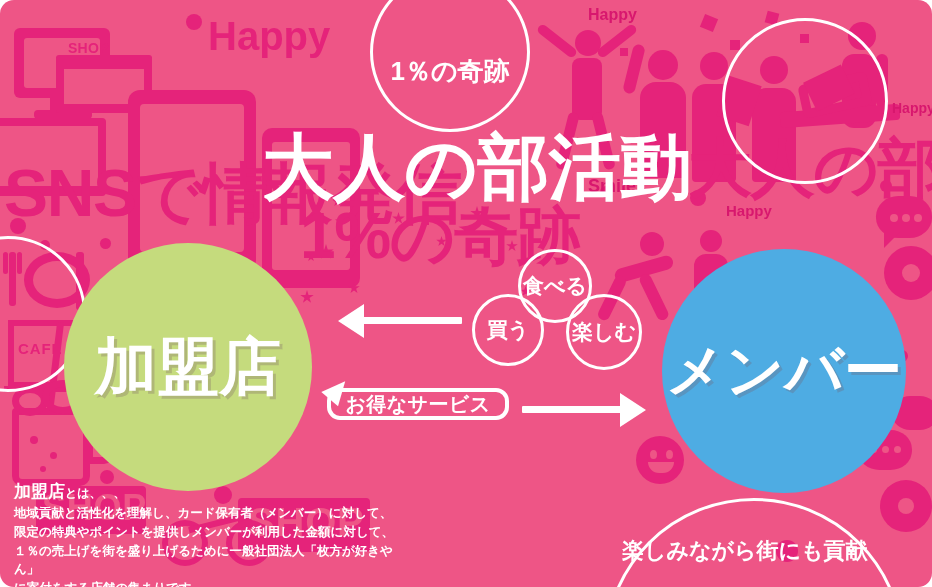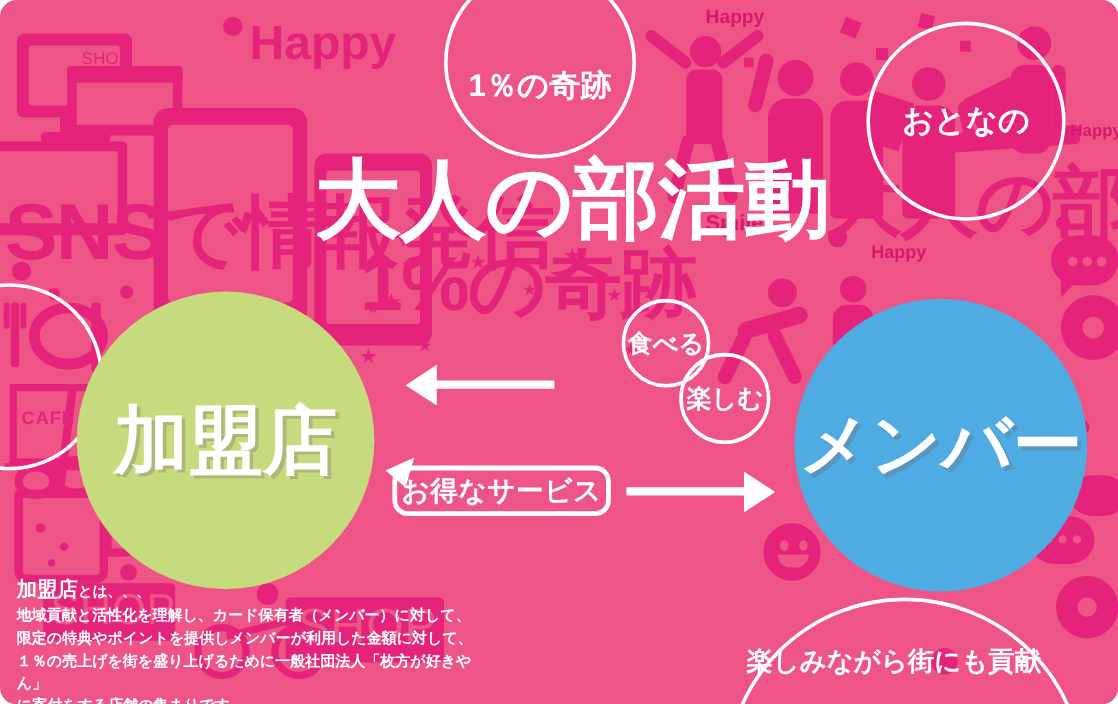--- a/index.html
+++ b/index.html
@@ -99,21 +99,21 @@
 
   .bottom-ring{
     position:absolute;border-radius:50%;
     border:3px solid #fff;box-sizing:border-box;
   }
   .bottom-ring-label{
     position:absolute;color:#fff;font-weight:bold;white-space:nowrap;
   }
 
   
-  .shop-sign{position:absolute;color:#e5237a;font-weight:400;letter-spacing:.02em;}
+  .shop-sign{position:absolute;color:#e5237a;font-weight:700;letter-spacing:.02em;}
   .cafe-sign{position:absolute;color:#e5237a;font-weight:bold;letter-spacing:.06em;}
   .bubble{position:absolute;border-radius:40% 40% 40% 40%/48% 48% 48% 48%;background:#e5237a;}
   .star{position:absolute;background:#e5237a;clip-path:polygon(50% 0%,61% 35%,98% 35%,68% 57%,79% 91%,50% 70%,21% 91%,32% 57%,2% 35%,39% 35%);}
   .dot{position:absolute;border-radius:50%;background:#e5237a;}
   .dot-soft{position:absolute;border-radius:50%;background:#ef6e96;}
   .sq{position:absolute;background:#e5237a;}
 </style>
 </head>
 <body>
 
@@ -284,37 +284,39 @@
     <div class="title-main" style="left:262px;top:131px;font-size:72px;">
       <span>大人の部活動</span>
     </div>
 
 
     <div class="ring" style="left:370px;top:-28px;width:160px;height:160px;">
       <div style="font-size:26px;font-weight:bold;margin-top:40px;">1％の奇跡</div>
     </div>
 
     <div class="ring" style="left:722px;top:18px;width:166px;height:166px;">
-      <div style="font-size:26px;font-weight:bold;">おとなの</div>
     </div>
 
     <div class="minicircle" style="left:518px;top:249px;width:74px;height:74px;font-size:21px;">
       <span>食べる</span>
     </div>
+    <div class="minicircle" style="left:472px;top:294px;width:72px;height:72px;font-size:21px;">
+      <span>買う</span>
+    </div>
     <div class="minicircle" style="left:566px;top:294px;width:76px;height:76px;font-size:21px;">
       <span>楽しむ</span>
     </div>
 
     <div class="arrow-shaft" style="left:362px;top:317px;width:100px;"></div>
     <div class="arrow-head left" style="left:338px;top:304px;"></div>
 
     <div class="arrow-shaft" style="left:522px;top:406px;width:102px;"></div>
     <div class="arrow-head right" style="left:620px;top:393px;"></div>
 
-    <div class="badge" style="left:327px;top:388px;width:182px;height:42px;font-size:23px;">
+    <div class="badge" style="left:327px;top:388px;width:182px;height:32px;font-size:20px;">
       <span>お得なサービス</span>
     </div>
     <div class="badge-tail" style="left:322px;top:378px;"></div>
 
     <div class="bottom-ring" style="left:604px;top:498px;width:300px;height:300px;"></div>
     <div class="bottom-ring-label" style="left:622px;top:536px;font-size:22px;">楽しみながら街にも貢献</div>
 
     <div class="note-head" style="left:14px;top:480px;font-size:15px;">
       <span style="font-size:17px;font-weight:900;">加盟店</span><span style="font-size:12px;">とは、、、</span>
     </div>

